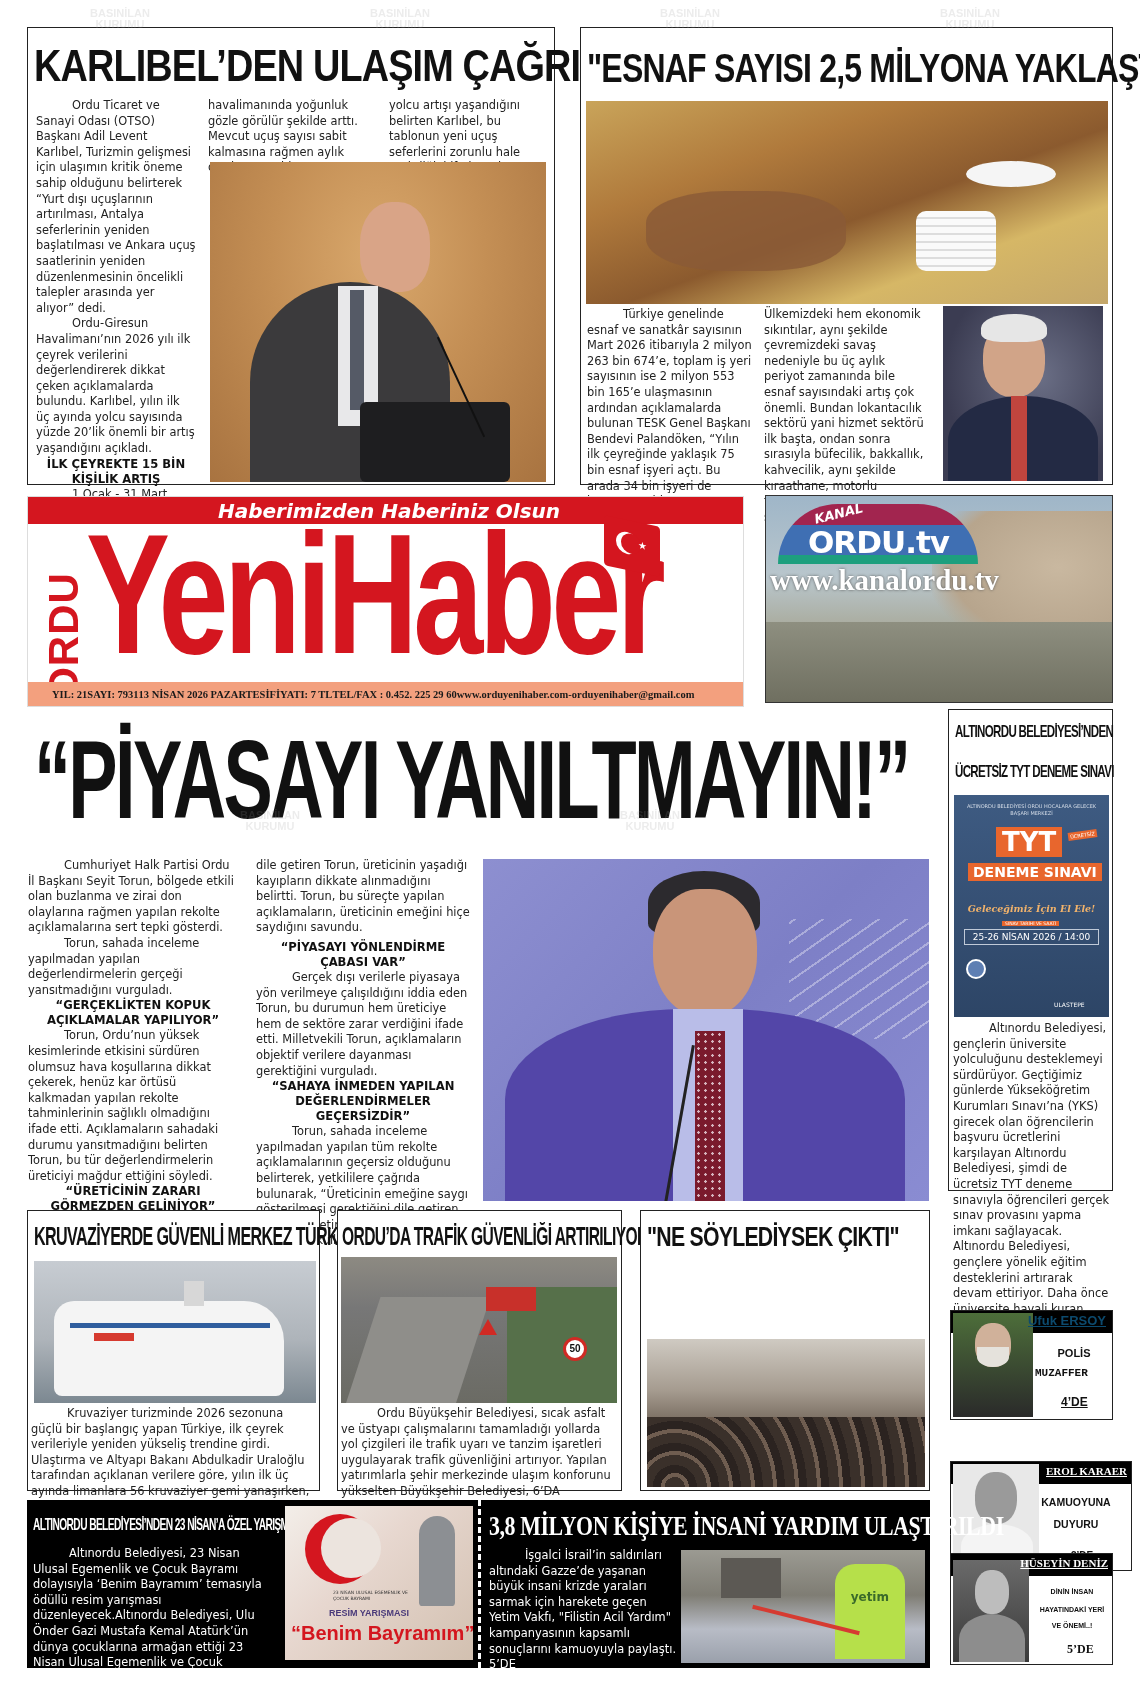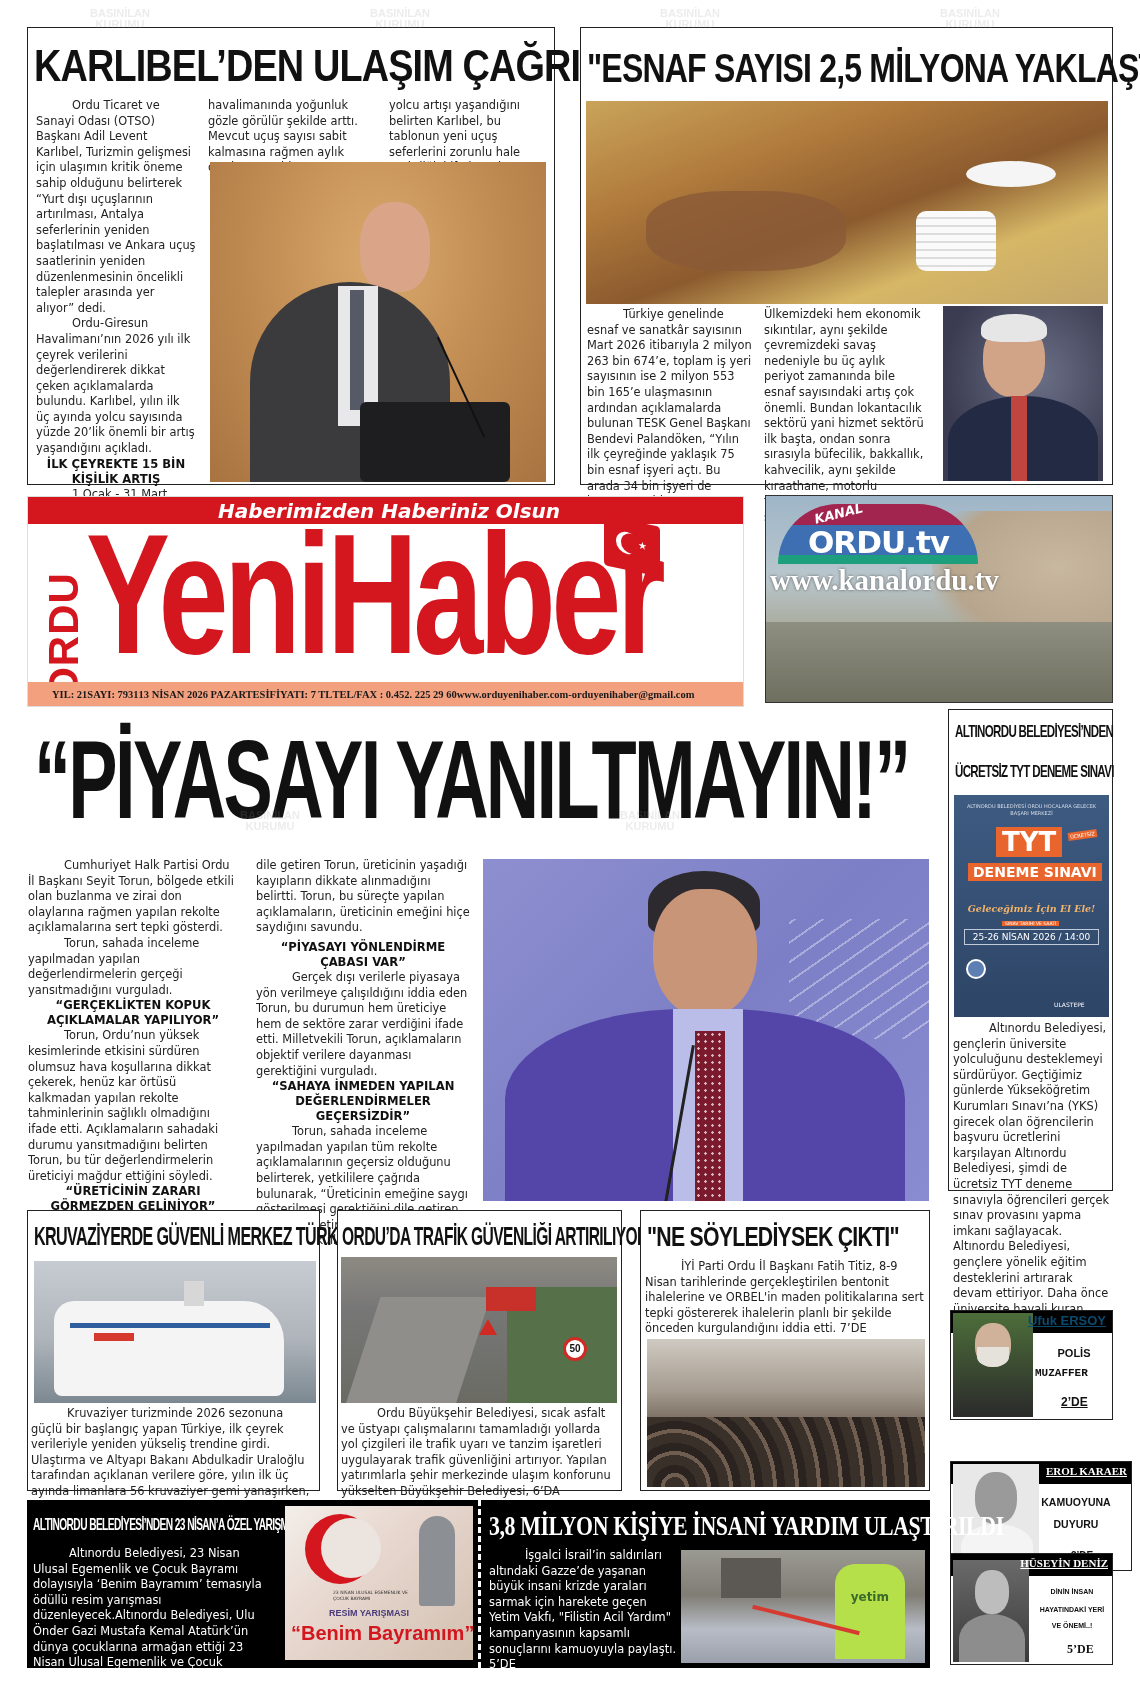--- a/index.html
+++ b/index.html
@@ -149,21 +149,21 @@
 
 <div class="box" style="left:950px; top:1310px; width:163px; height:110px;">
   <div class="black-box" style="left:0; top:0; width:100%; height:22px;"></div>
   <div class="ph" style="left:2px; top:2px; width:80px; height:104px; background:linear-gradient(180deg,#4d6e3a 0%,#2a2a2a 100%);">
     <div style="position:absolute; left:22px; top:10px; width:36px; height:44px; border-radius:45%; background:#d0b19a;"></div>
     <div style="position:absolute; left:24px; top:34px; width:32px; height:20px; border-radius:0 0 50% 50%; background:#e5e2dc;"></div>
   </div>
   <div style="position:absolute; right:6px; top:2px; font-family:'Liberation Sans', sans-serif; font-weight:900; font-size:13px; color:#0c4a6e; text-decoration:underline;">Ufuk ERSOY</div>
   <div style="position:absolute; left:84px; top:36px; width:78px; text-align:center; font-family:'Liberation Sans', sans-serif; font-weight:900; font-size:11px;">POLİS</div>
   <div style="position:absolute; left:84px; top:56px; width:78px; text-align:left; font-family:Liberation Mono, monospace; font-weight:900; font-size:11px;">MUZAFFER</div>
-  <div style="position:absolute; left:110px; top:84px; font-family:'Liberation Sans', sans-serif; font-weight:900; font-size:12px; text-decoration:underline;">2’DE</div>
+  <div style="position:absolute; left:110px; top:84px; font-family:'Liberation Sans', sans-serif; font-weight:900; font-size:12px; text-decoration:underline;">4’DE</div>
 </div>
 
 <div class="box" style="left:950px; top:1432px; width:182px; height:110px;margin-top:29px;">
   <div class="black-box" style="left:0; top:0; width:100%; height:22px;"></div>
   <div class="ph" style="left:2px; top:2px; width:86px; height:104px; background:#e8e8e8;">
     <div style="position:absolute; left:22px; top:8px; width:42px; height:52px; border-radius:45%; background:#9a9a9a;"></div>
     <div style="position:absolute; left:8px; top:60px; width:72px; height:44px; border-radius:50% 50% 0 0; background:#f4f4f4;"></div>
   </div>
   <div style="position:absolute; right:4px; top:3px; font-family:'Liberation Serif', serif; font-weight:bold; font-size:11px; color:#fff; text-decoration:underline;">EROL KARAER</div>
   <div style="position:absolute; left:88px; top:34px; width:74px; text-align:center; font-family:'Liberation Sans', sans-serif; font-weight:900; font-size:10.5px;">KAMUOYUNA</div>
@@ -208,23 +208,20 @@
     <div style="position:absolute; left:138px; top:62px; width:0; height:0; border-left:9px solid transparent; border-right:9px solid transparent; border-bottom:16px solid #d02a24;"></div>
     <div style="position:absolute; left:222px; top:80px; width:24px; height:24px; border-radius:50%; background:#fff; border:3px solid #d02a24; font-family:'Liberation Sans', sans-serif; font-weight:bold; font-size:10px; line-height:18px; text-align:center;">50</div>
   </div>
   <div class="body-text" style="position:absolute; left:3px; top:195px; width:278px;">
     <p>Ordu Büyükşehir Belediyesi, sıcak asfalt ve üstyapı çalışmalarını tamamladığı yollarda yol çizgileri ile trafik uyarı ve tanzim işaretleri uygulayarak trafik güvenliğini artırıyor. Yapılan yatırımlarla şehir merkezinde ulaşım konforunu yükselten Büyükşehir Belediyesi,  6’DA</p>
   </div>
 </div>
 
 <div class="box" style="left:640px; top:1210px; width:290px; height:281px;">
   <div class="hl" style="position:absolute; left:6px; top:10px; font-size:28px; line-height:32px; transform:scaleX(0.76);">"NE SÖYLEDİYSEK ÇIKTI"</div>
-  <div class="body-text" style="position:absolute; left:4px; top:48px; width:282px;">
-    <p>İYİ Parti Ordu İl Başkanı Fatih Titiz, 8-9 Nisan tarihlerinde gerçekleştirilen bentonit ihalelerine ve ORBEL'in maden politikalarına sert tepki göstererek ihalelerin planlı bir şekilde önceden kurgulandığını iddia etti. 7’DE</p>
-  </div>
   <div class="ph" style="left:6px; top:128px; width:278px; height:148px;
        background: linear-gradient(180deg, #cfcac2 0%, #a59b8f 35%, #5b4d42 70%, #3c312b 100%);">
     <div style="position:absolute; left:0; bottom:0; width:100%; height:70px; background:repeating-radial-gradient(circle at 10% 100%, #3a302a 0 10px, #6f5d50 10px 14px, #2b2320 14px 22px);"></div>
   </div>
 </div>
 
 <div class="black-box" style="left:27px; top:1500px; width:453px; height:168px;">
   <div class="hl" style="position:absolute; left:6px; top:14px; font-size:17px; line-height:22px; color:#fff; transform:scaleX(0.6);">ALTINORDU BELEDİYESİ’NDEN 23 NİSAN’A ÖZEL YARIŞMA</div>
   <div class="body-text" style="position:absolute; left:6px; top:46px; width:240px; color:#fff;">
     <p>Altınordu Belediyesi, 23 Nisan Ulusal Egemenlik ve Çocuk Bayramı dolayısıyla ‘Benim Bayramım’ temasıyla ödüllü resim yarışması düzenleyecek.Altınordu Belediyesi, Ulu Önder Gazi Mustafa Kemal Atatürk’ün dünya çocuklarına armağan ettiği 23 Nisan Ulusal Egemenlik ve Çocuk Bayramı’nın coşkusunu, çocukların  4’DE</p>

